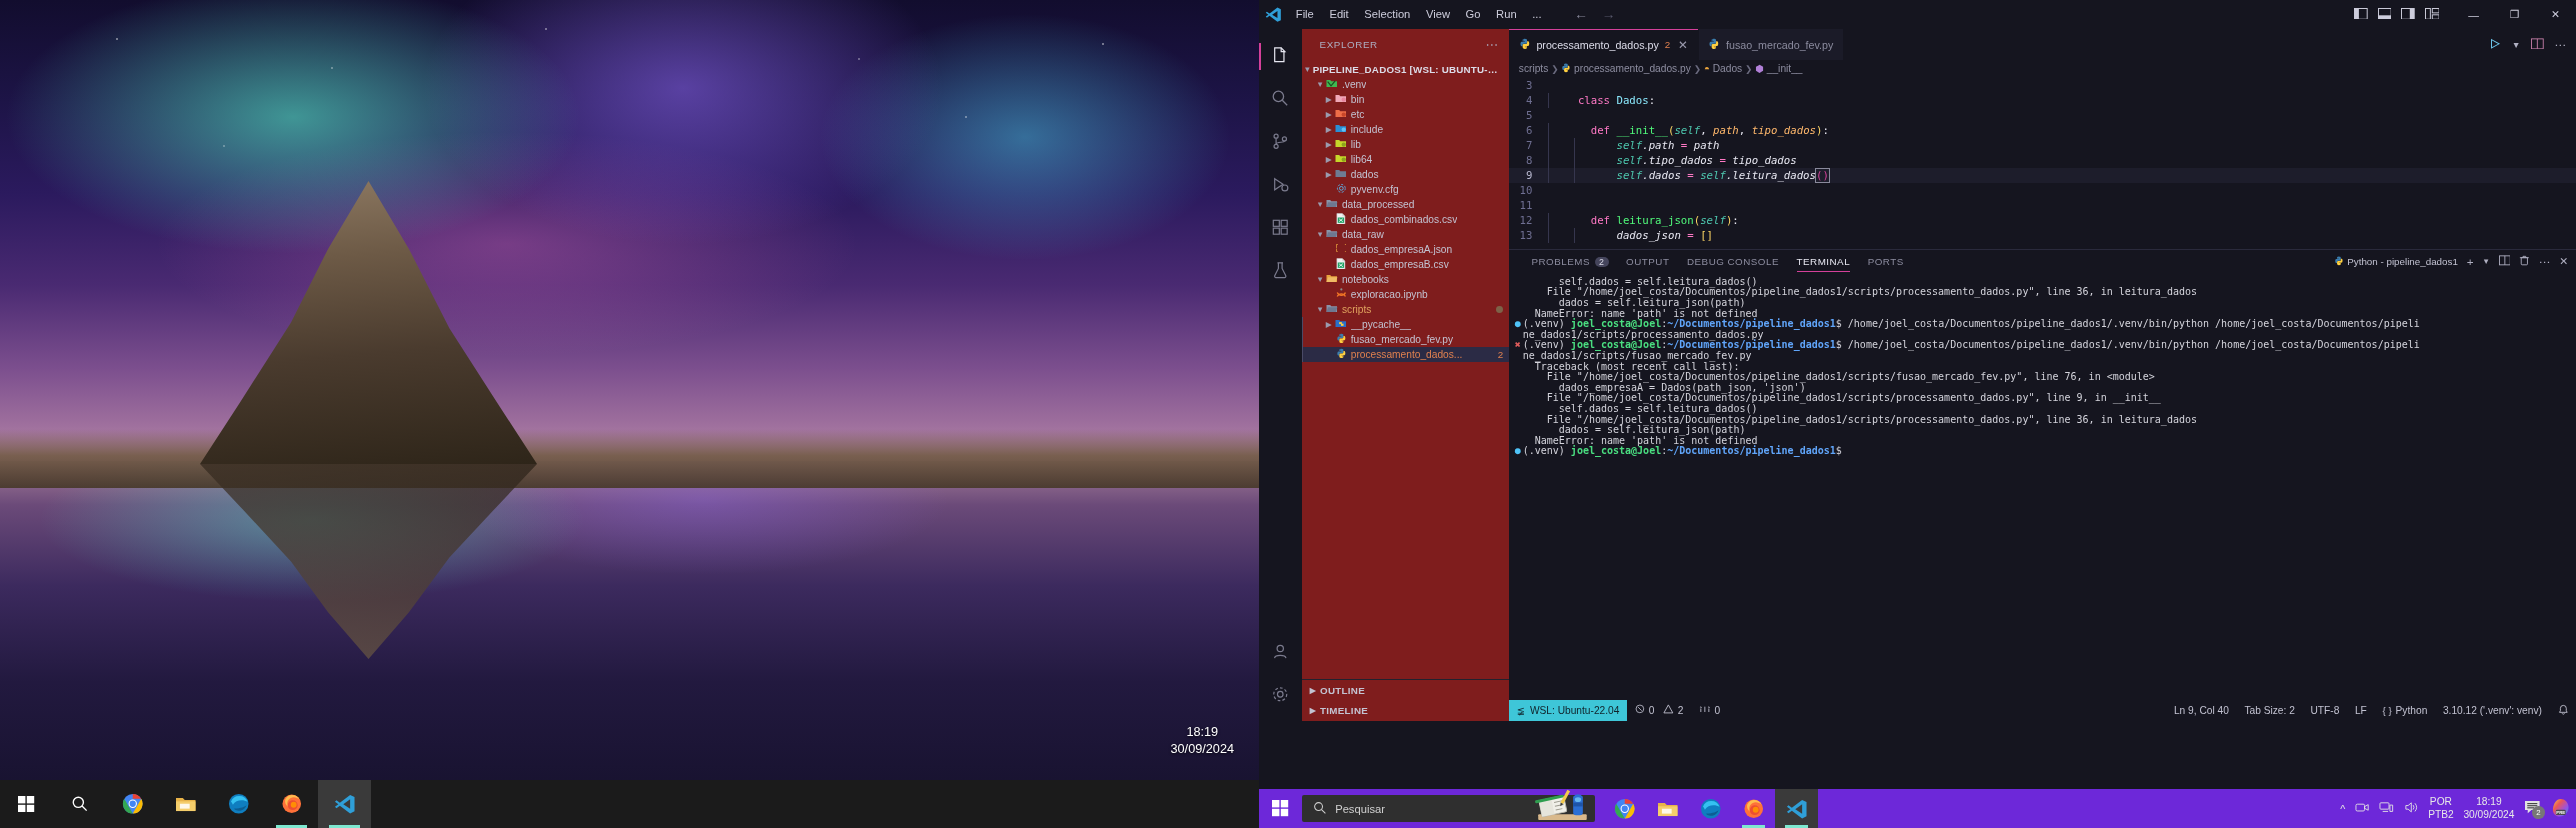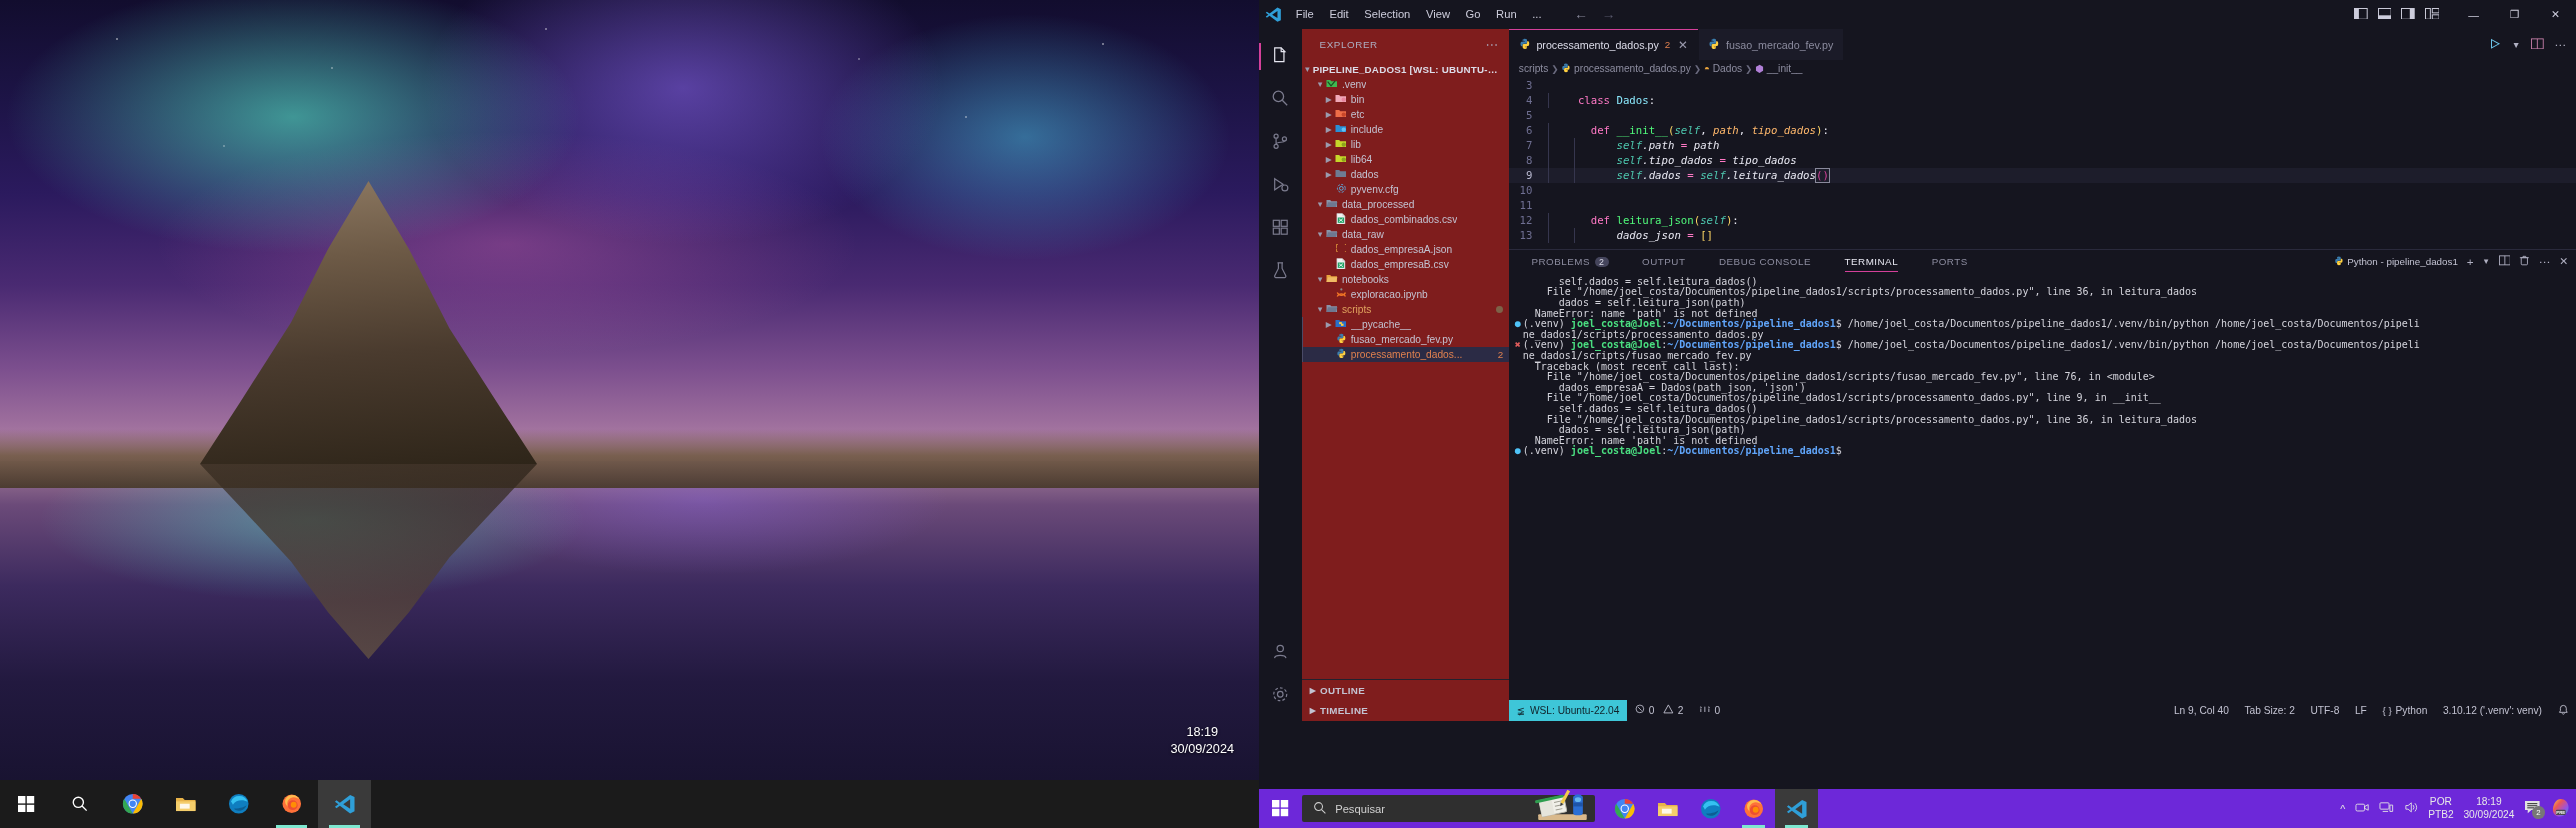--- a/index.html
+++ b/index.html
@@ -159,21 +159,21 @@
   .t-self { color:#4ec9b0; font-style:italic; }
   .t-par  { color:#ffb86c; font-style:italic; }
   .t-op   { color:#ff79c6; }
   .t-pl   { color:#e8e8f2;font-style:italic; }
   .t-b1   { color:#ffd866; }
   .t-b2   { color:#d4409a; }
   .t-pn   { color:#e8e8f2; }
 
   
   #panel { flex:1; display:flex; flex-direction:column; background:#15151f; border-top:1px solid #2a2a3c; min-height:0; }
-  #panel-head { height:24.4px; display:flex; align-items:center; padding-left:13.7px; gap:16px; }
+  #panel-head { height:24.4px; display:flex; align-items:center; padding-left:13.7px; gap:0; }
   .ptab { padding:0 8.8px; font-size:9.8px; letter-spacing:0.5px; color:#8d8da0; text-transform:uppercase;
           height:24.4px; display:flex; align-items:center; gap:4.9px; position:relative; }
   .ptab.active{ color:#e8e8f2; }
   .ptab.active:after{ content:""; position:absolute; left:8.8px; right:8.8px; bottom:2px; height:1px; background:#d4409a; }
   .pbadge{ background:#45455c; color:#dcdce8; border-radius:8.8px; padding:0 3.9px; font-size:8.8px; min-width:13.7px; text-align:center; }
   .panel-right{ margin-left:auto; display:flex; align-items:center; gap:8.8px; padding-right:7.8px; color:#b0b0c2; font-size:9.8px; }
   .pterm-sel{ display:flex; align-items:center; gap:3.9px; font-size:9.8px; color:#c3c3d2; }
 
   #terminal { flex:1; overflow:hidden; padding:2.9px 0 0 3.9px;
               font-family:"DejaVu Sans Mono", monospace; font-size:10px; line-height:10.6px;

